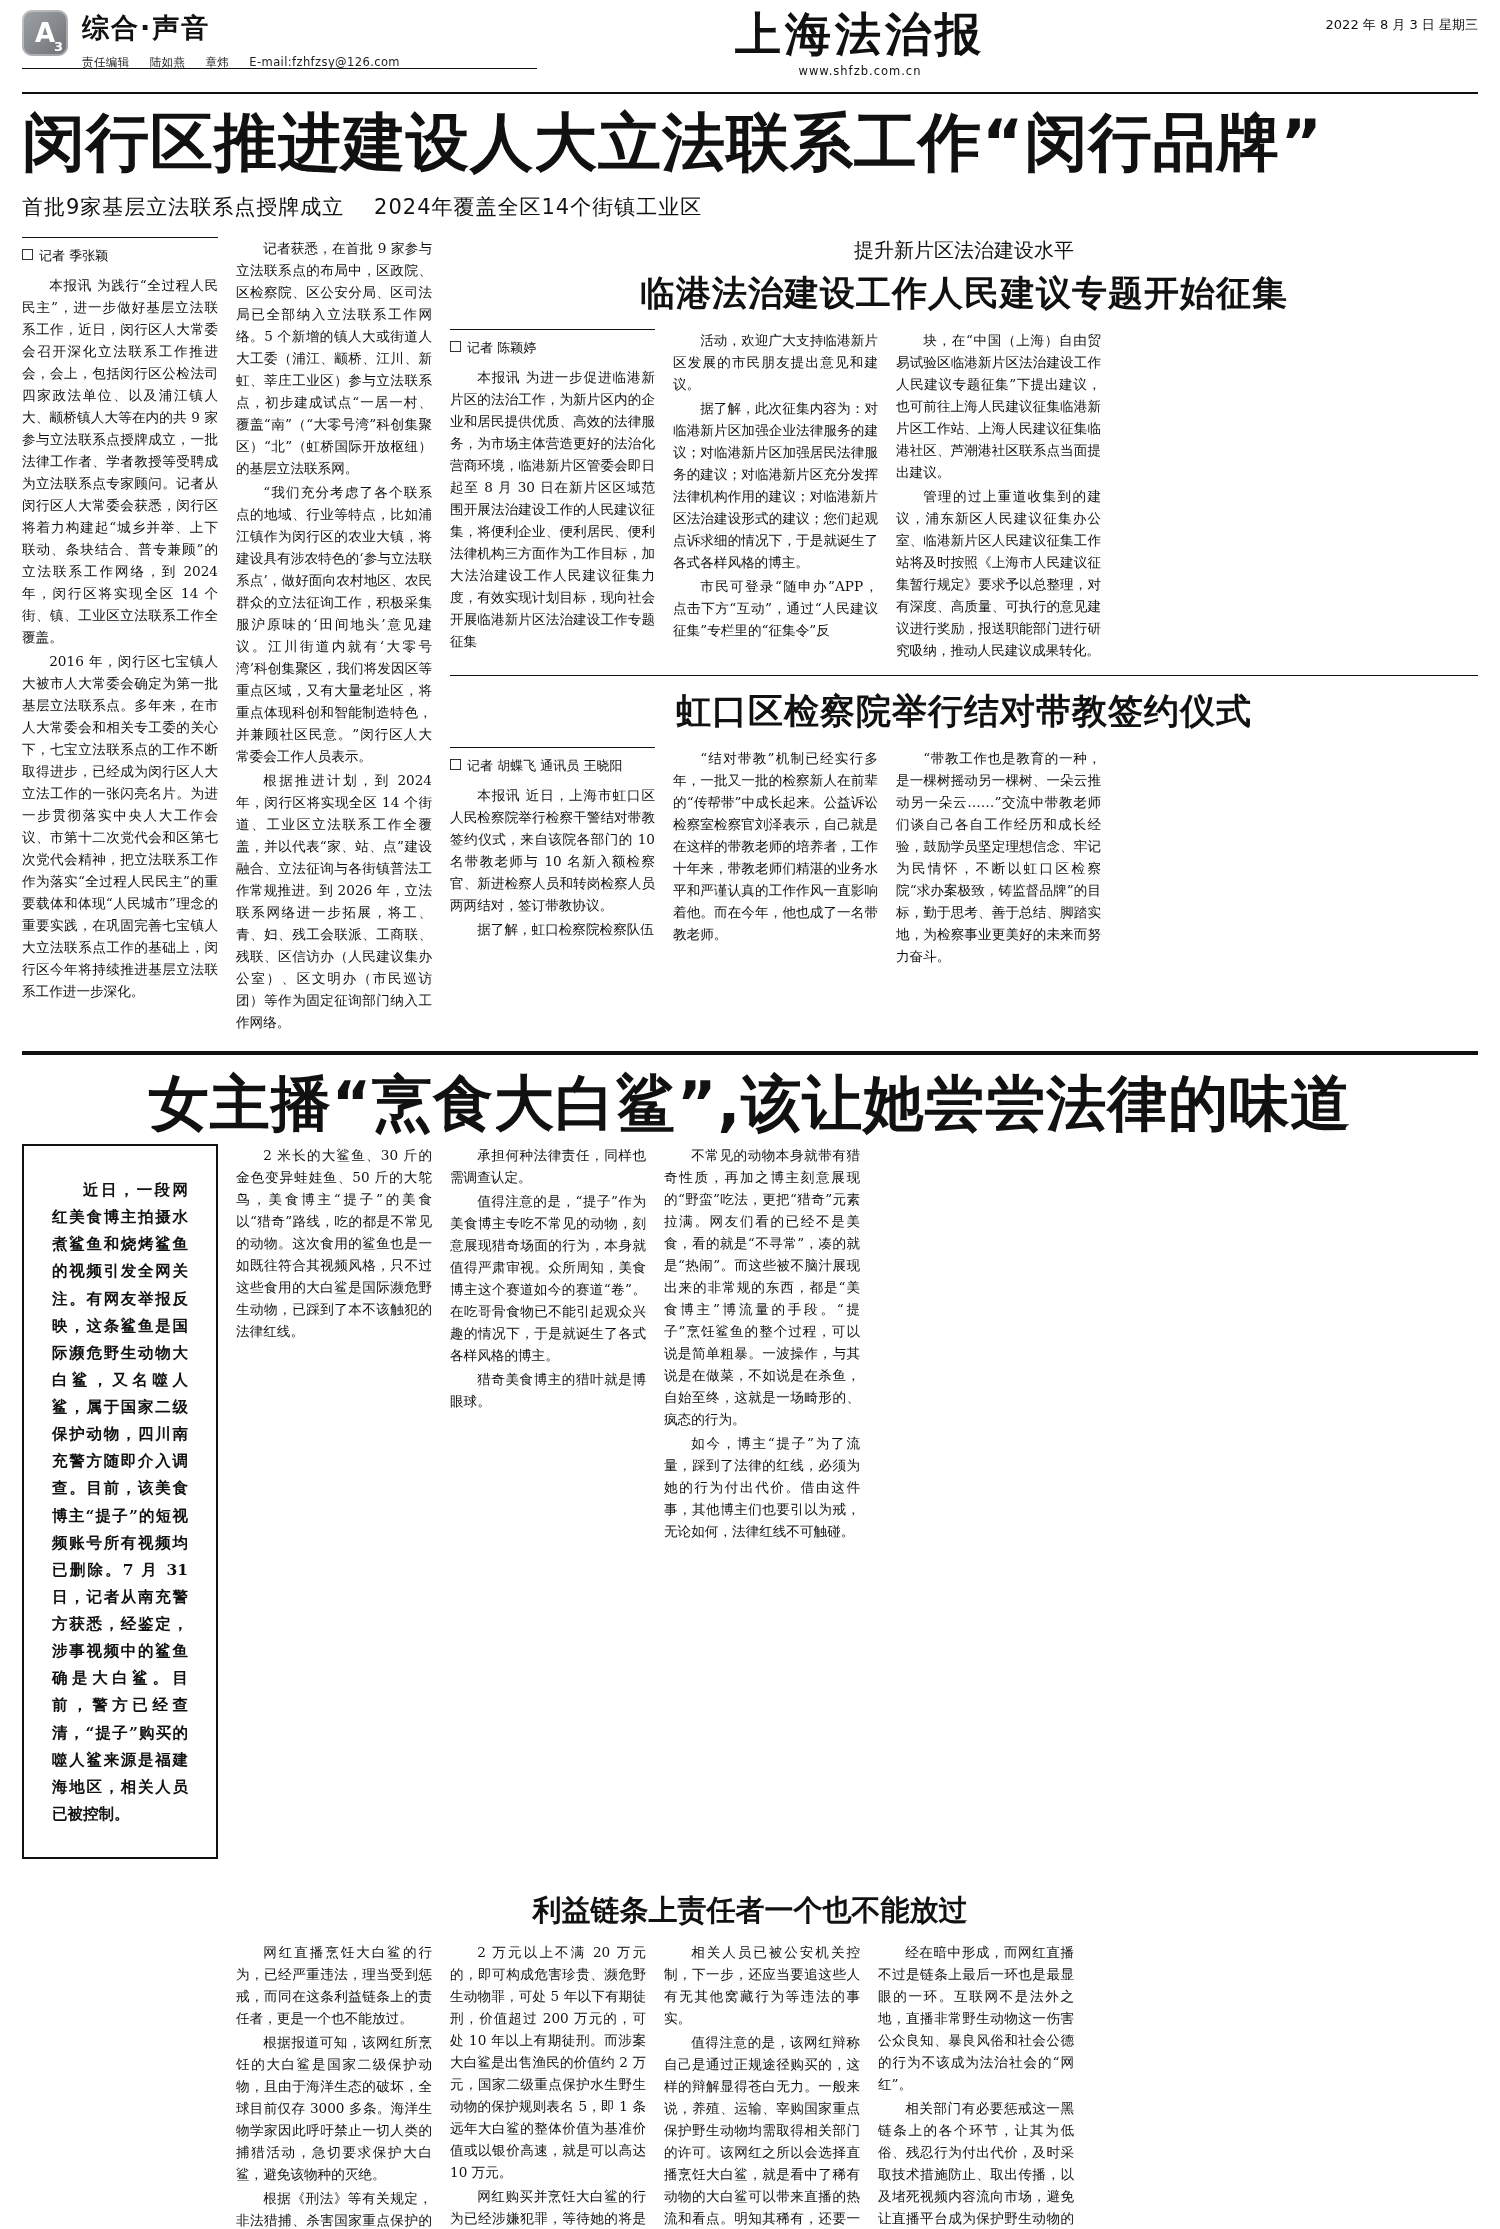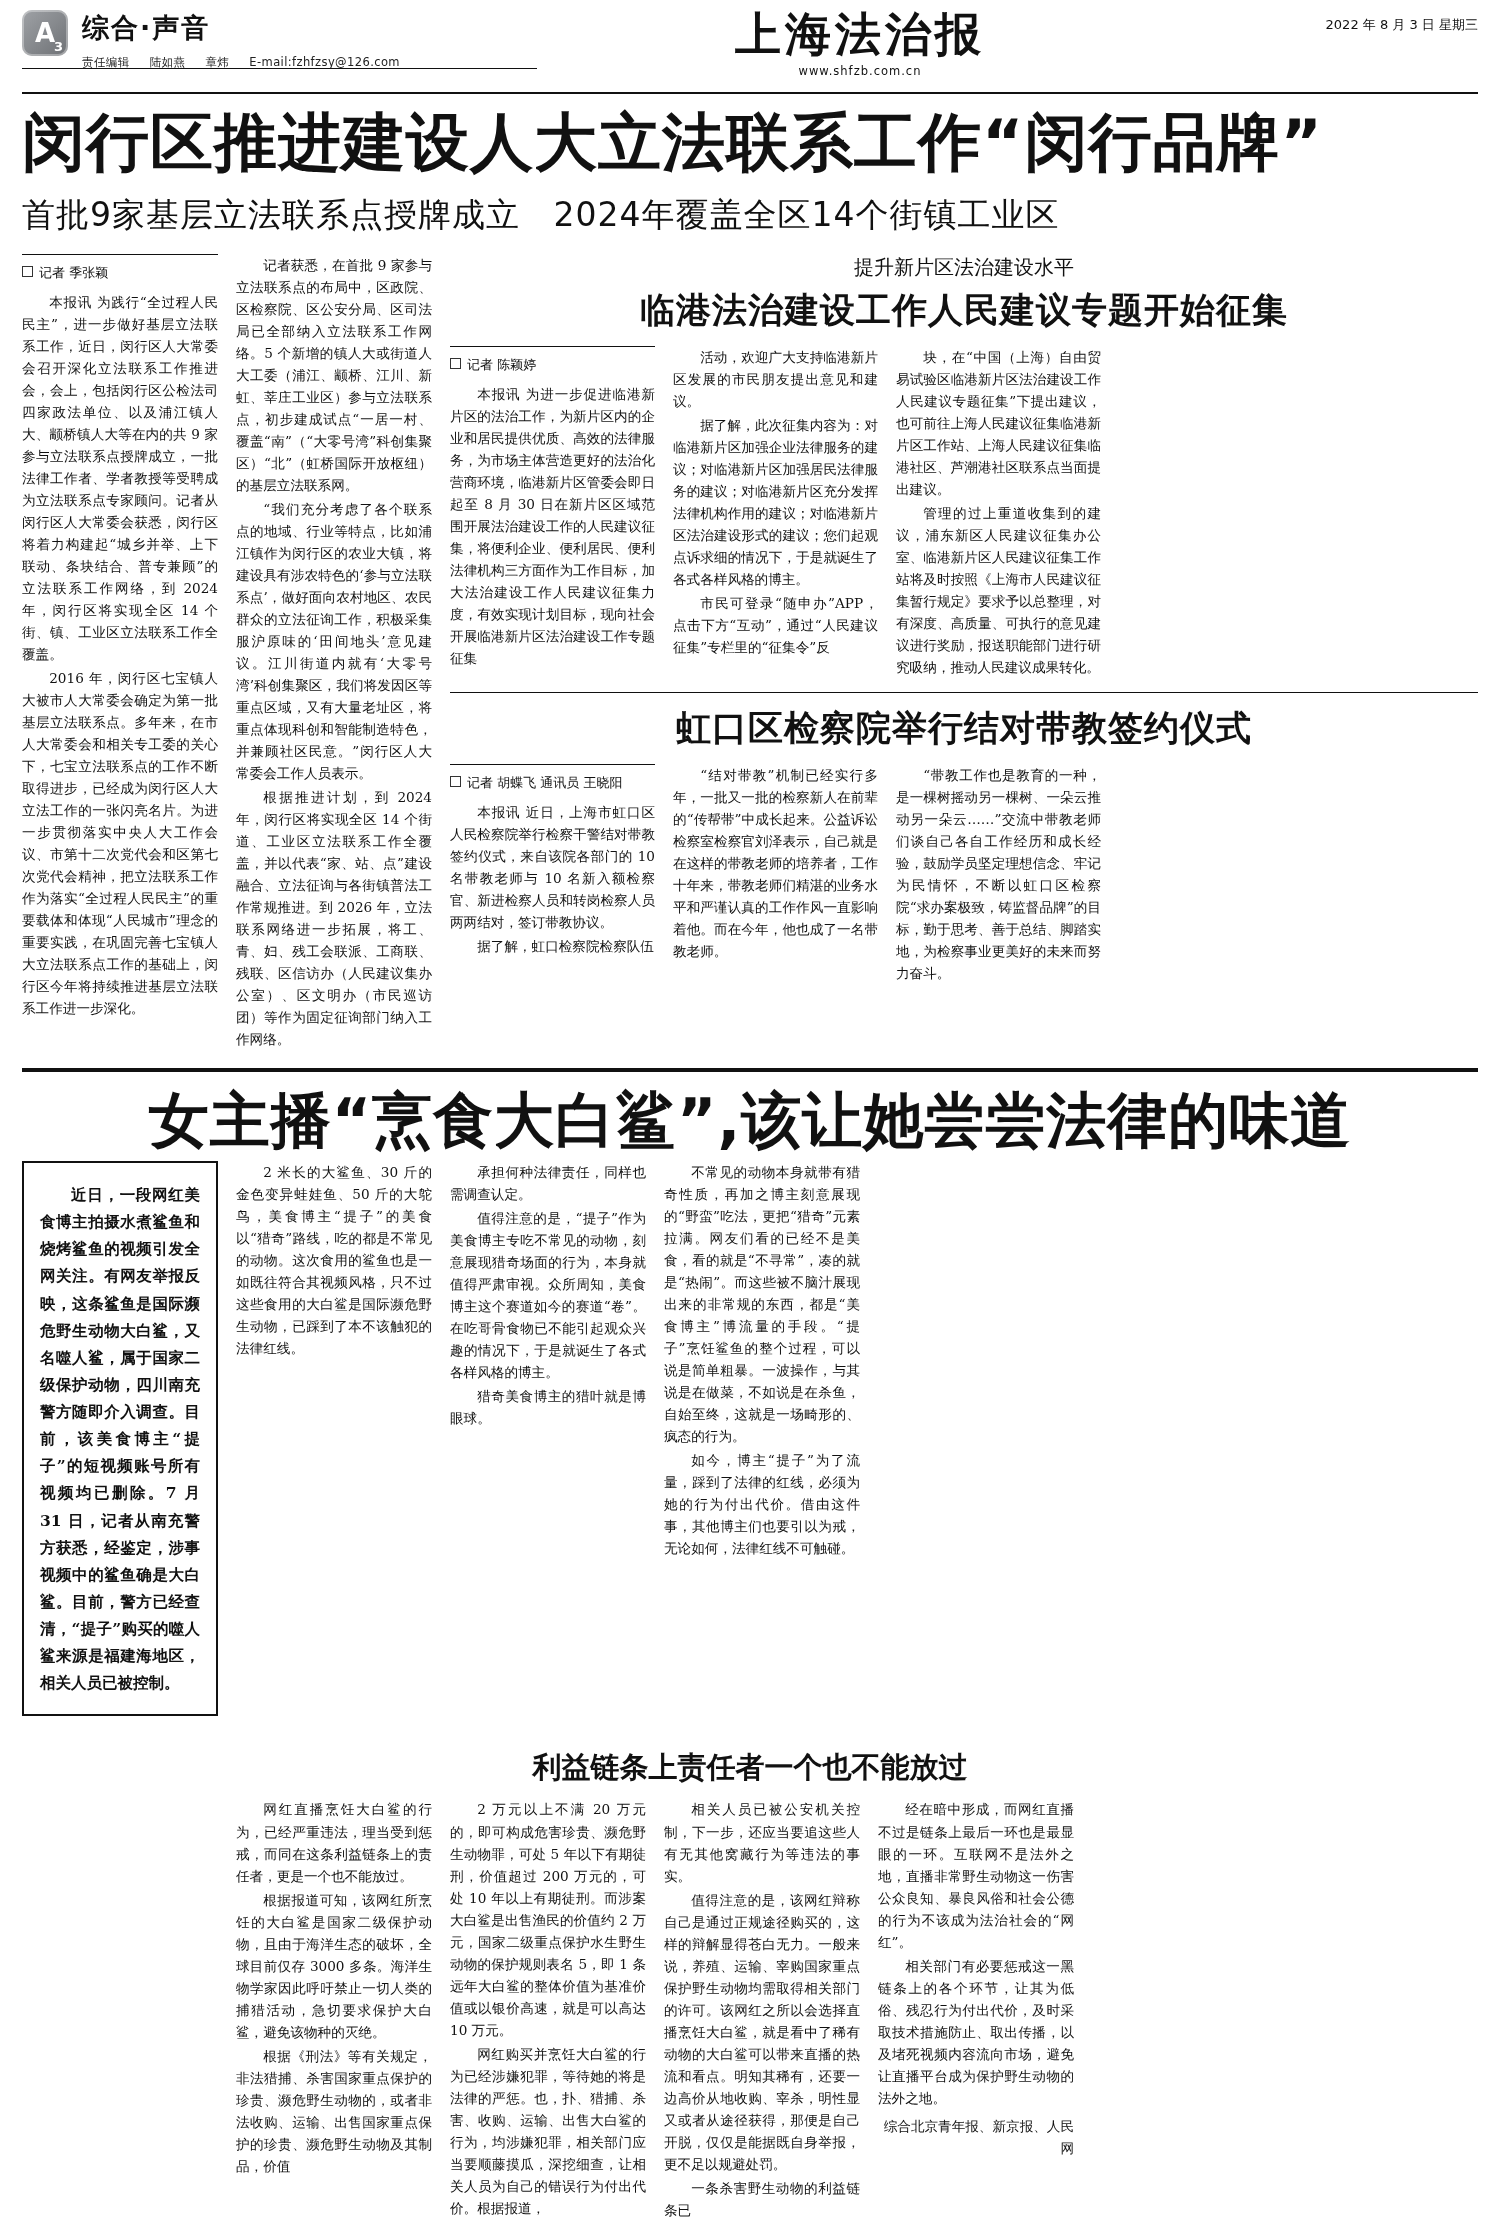--- a/index.html
+++ b/index.html
@@ -47,21 +47,21 @@
   .mast-rule { border-top:2px solid #111; margin-top:4px; }
   .mast-underline-left { position:absolute; left:0; top:58px; width:515px; border-top:1px solid #111; }
 
   
   .lead { margin-top:14px; }
   .lead h1 {
     margin:0; font-size:63px; line-height:1.12; font-weight:bold; letter-spacing:1px;
     font-family:"DejaVu Sans","Liberation Sans",sans-serif;
   }
   .lead h2 {
-    margin:14px 0 4px 0; font-size:33px; font-weight:normal; letter-spacing:1px;
+    margin:14px 0 4px 0; font-size:21px; font-weight:normal; letter-spacing:1px;
     font-family:"DejaVu Sans","Liberation Sans",sans-serif;
   }
   .lead h2 .sub2 { margin-left:22px; }
 
   
   .top-block { display:flex; margin-top:16px; gap:18px; }
   .col { font-size:13.6px; line-height:1.62; text-align:justify; }
   .col p { margin:0 0 2px 0; text-indent:2em; }
   .byline {
     font-size:13px; margin:0 0 8px 0;
@@ -93,21 +93,21 @@
     margin:0; font-size:60px; line-height:1.15; font-weight:bold; text-align:center; letter-spacing:1px;
     font-family:"DejaVu Sans","Liberation Sans",sans-serif;
   }
   .feature-kicker { text-align:center; font-size:22px; margin:18px 0 8px 0;
     font-family:"DejaVu Sans","Liberation Sans",sans-serif; }
   .feature-body { display:flex; gap:18px; margin-top:6px; }
   .standfirst {
     width:196px; border:2px solid #111; padding:14px 12px; font-size:15.5px; line-height:1.75;
     text-align:justify; font-weight:bold; background:#fff;
   }
-  .standfirst p { margin:4px; text-indent:2em; }
+  .standfirst p { margin:16px; text-indent:2em; }
   .feat-col { width:196px; font-size:13.6px; line-height:1.62; text-align:justify; }
   .feat-col p { margin:0 0 2px 0; text-indent:2em; }
   .mid-head {
     font-size:29px; font-weight:bold; text-align:center; margin:14px 0 10px 0;
     font-family:"DejaVu Sans","Liberation Sans",sans-serif;
   }
   .source-line { text-align:right; margin-top:6px; font-size:13.6px; }
   .bottom-cols { display:flex; gap:18px; }
   .bottom-cols .feat-col { width:196px; }
 </style>

